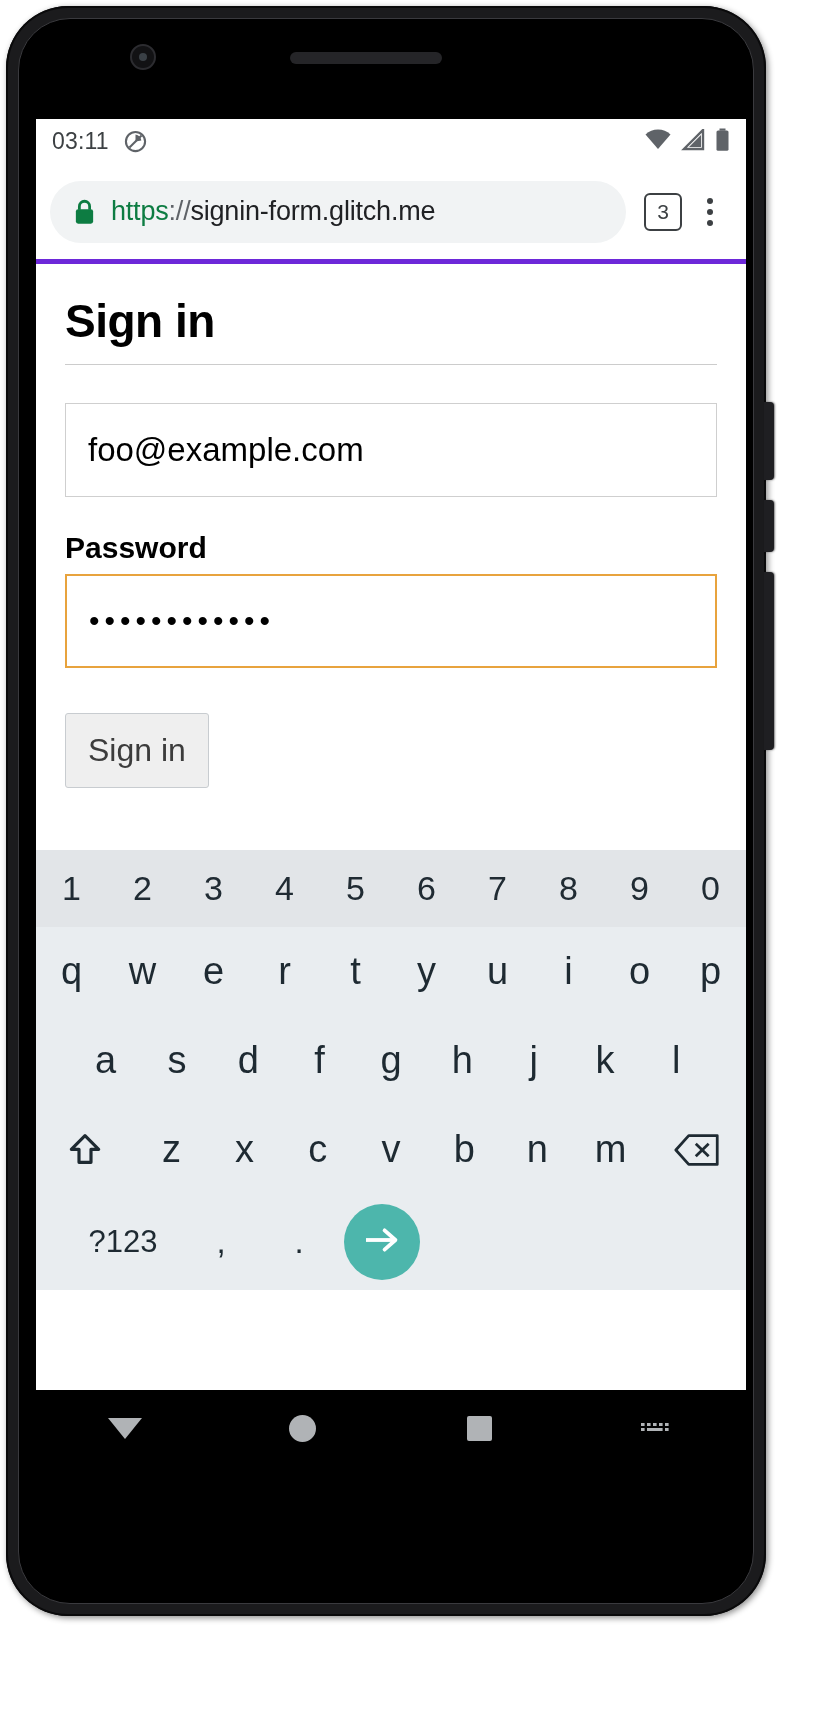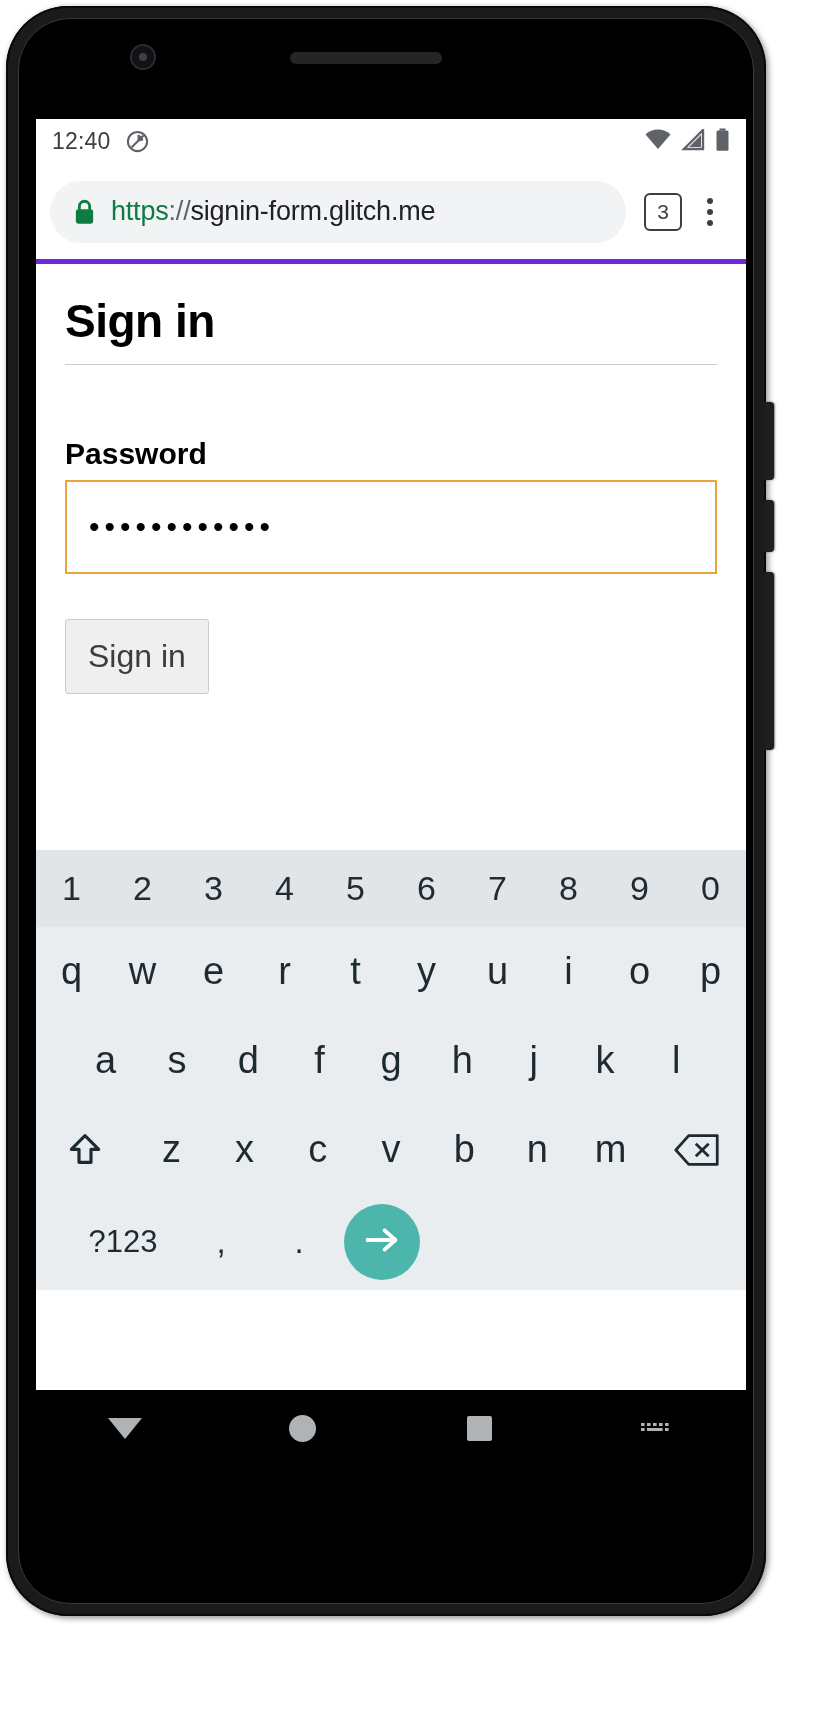--- a/index.html
+++ b/index.html
@@ -254,21 +254,21 @@
   <div class="side-btn b1"></div>
   <div class="side-btn b2"></div>
   <div class="side-btn b3"></div>
 
   <div class="cam"></div>
   <div class="speaker"></div>
 
   <div class="screen">
 
     <div class="statusbar">
-      <span class="status-time">12:40</span>
+      <span class="status-time">03:11</span>
       <span class="dnd-icon">
         <svg width="25" height="25" viewBox="0 0 24 24">
           <circle cx="12" cy="12" r="9.2" fill="none" stroke="#5f6368" stroke-width="2"></circle>
           <line x1="6.2" y1="17.8" x2="17.8" y2="6.2" stroke="#5f6368" stroke-width="2"></line>
           <path d="M12 5.2 A6.8 6.8 0 0 1 17.6 11 L12 12 Z" fill="#5f6368"></path>
         </svg>
       </span>
       <span class="status-right">
         <span>
           <svg width="28" height="22" viewBox="0 0 28 22">
@@ -308,20 +308,23 @@
           <i></i>
           <i></i>
       </div>
     </div>
 
     <div class="page">
       <div class="title-rule">
         <div class="page-title">Sign in</div>
       </div>
 
+      <div class="text-input">
+        <span>foo@example.com</span>
+      </div>
 
       <div class="gap"></div>
 
       <div class="field-label">Password</div>
       <div class="text-input focused">
         <span class="dots">••••••••••••</span>
       </div>
 
       <div class="submit-wrap">
         <div class="submit-btn">

